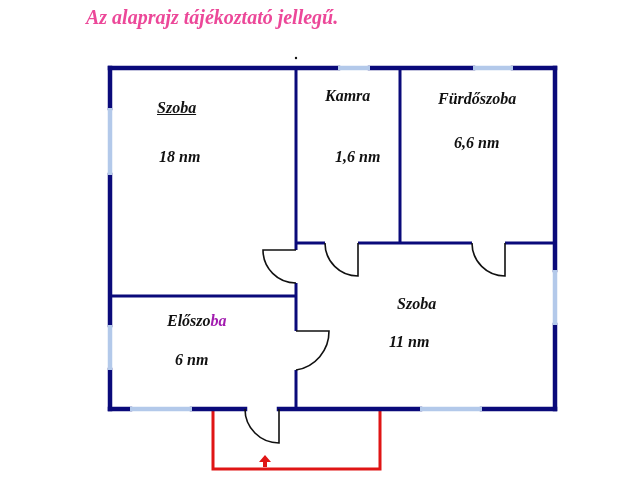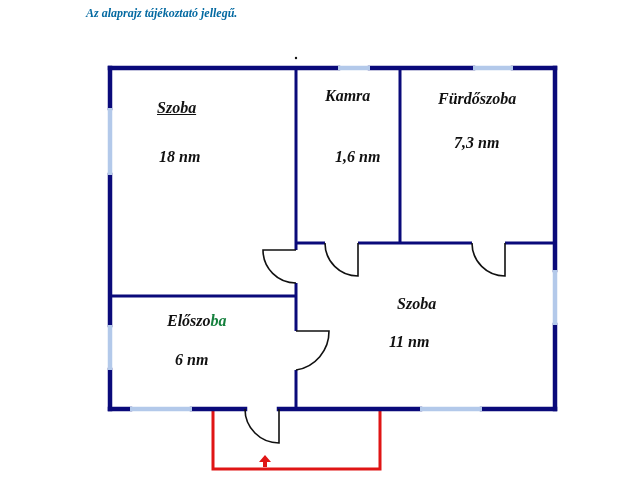--- a/index.html
+++ b/index.html
@@ -1,20 +1,20 @@
 <!DOCTYPE html>
 <html><head>
 <meta charset="utf-8">
 <style>
   html, body { margin:0; padding:0; background:#ffffff; }
   body { width:640px; height:480px; position:relative; overflow:hidden; font-family:"Liberation Serif", serif; }
-  .caption { position:absolute; left:86px; top:6px; font-size:12px; font-weight:bold; font-style:italic; color:#0369a1; white-space:nowrap; }
+  .caption { position:absolute; left:86px; top:6px; font-size:20px; font-weight:bold; font-style:italic; color:#ec4899; white-space:nowrap; }
   svg.plan { position:absolute; left:0; top:0; }
   .label { position:absolute; font-weight:bold; font-style:italic; font-size:16px; color:#111; white-space:nowrap; }
-  .label.fade-tail span.tail { color:#15803d; }
+  .label.fade-tail span.tail { color:#a21caf; }
 </style>
 </head>
 <body>
 
 <div class="caption">Az alaprajz tájékoztató jellegű.</div>
 
 <svg class="plan" width="640" height="480" viewBox="0 0 640 480">
 
   <g stroke="#e01515" stroke-width="3" fill="none">
     <polyline points="213,411 213,469 380,469 380,411"></polyline>
@@ -81,19 +81,19 @@
   <circle cx="296" cy="58" r="1.2" fill="#111"></circle>
 </svg>
 
 <div class="label" style="left:157px;top:99px;text-decoration:underline;">Szoba</div>
 <div class="label" style="left:159px;top:148px;">18 nm</div>
 
 <div class="label" style="left:325px;top:87px;">Kamra</div>
 <div class="label" style="left:335px;top:148px;">1,6 nm</div>
 
 <div class="label" style="left:438px;top:90px;">Fürdőszoba</div>
-<div class="label" style="left:454px;top:134px;">7,3 nm</div>
+<div class="label" style="left:454px;top:134px;">6,6 nm</div>
 
 <div class="label fade-tail" style="left:167px;top:312px;"><span>Előszo</span><span class="tail">ba</span></div>
 <div class="label" style="left:175px;top:351px;text-align:center;">6 nm</div>
 
 <div class="label" style="left:397px;top:295px;">Szoba</div>
 <div class="label" style="left:389px;top:333px;">11 nm</div>
 
 </body></html>

